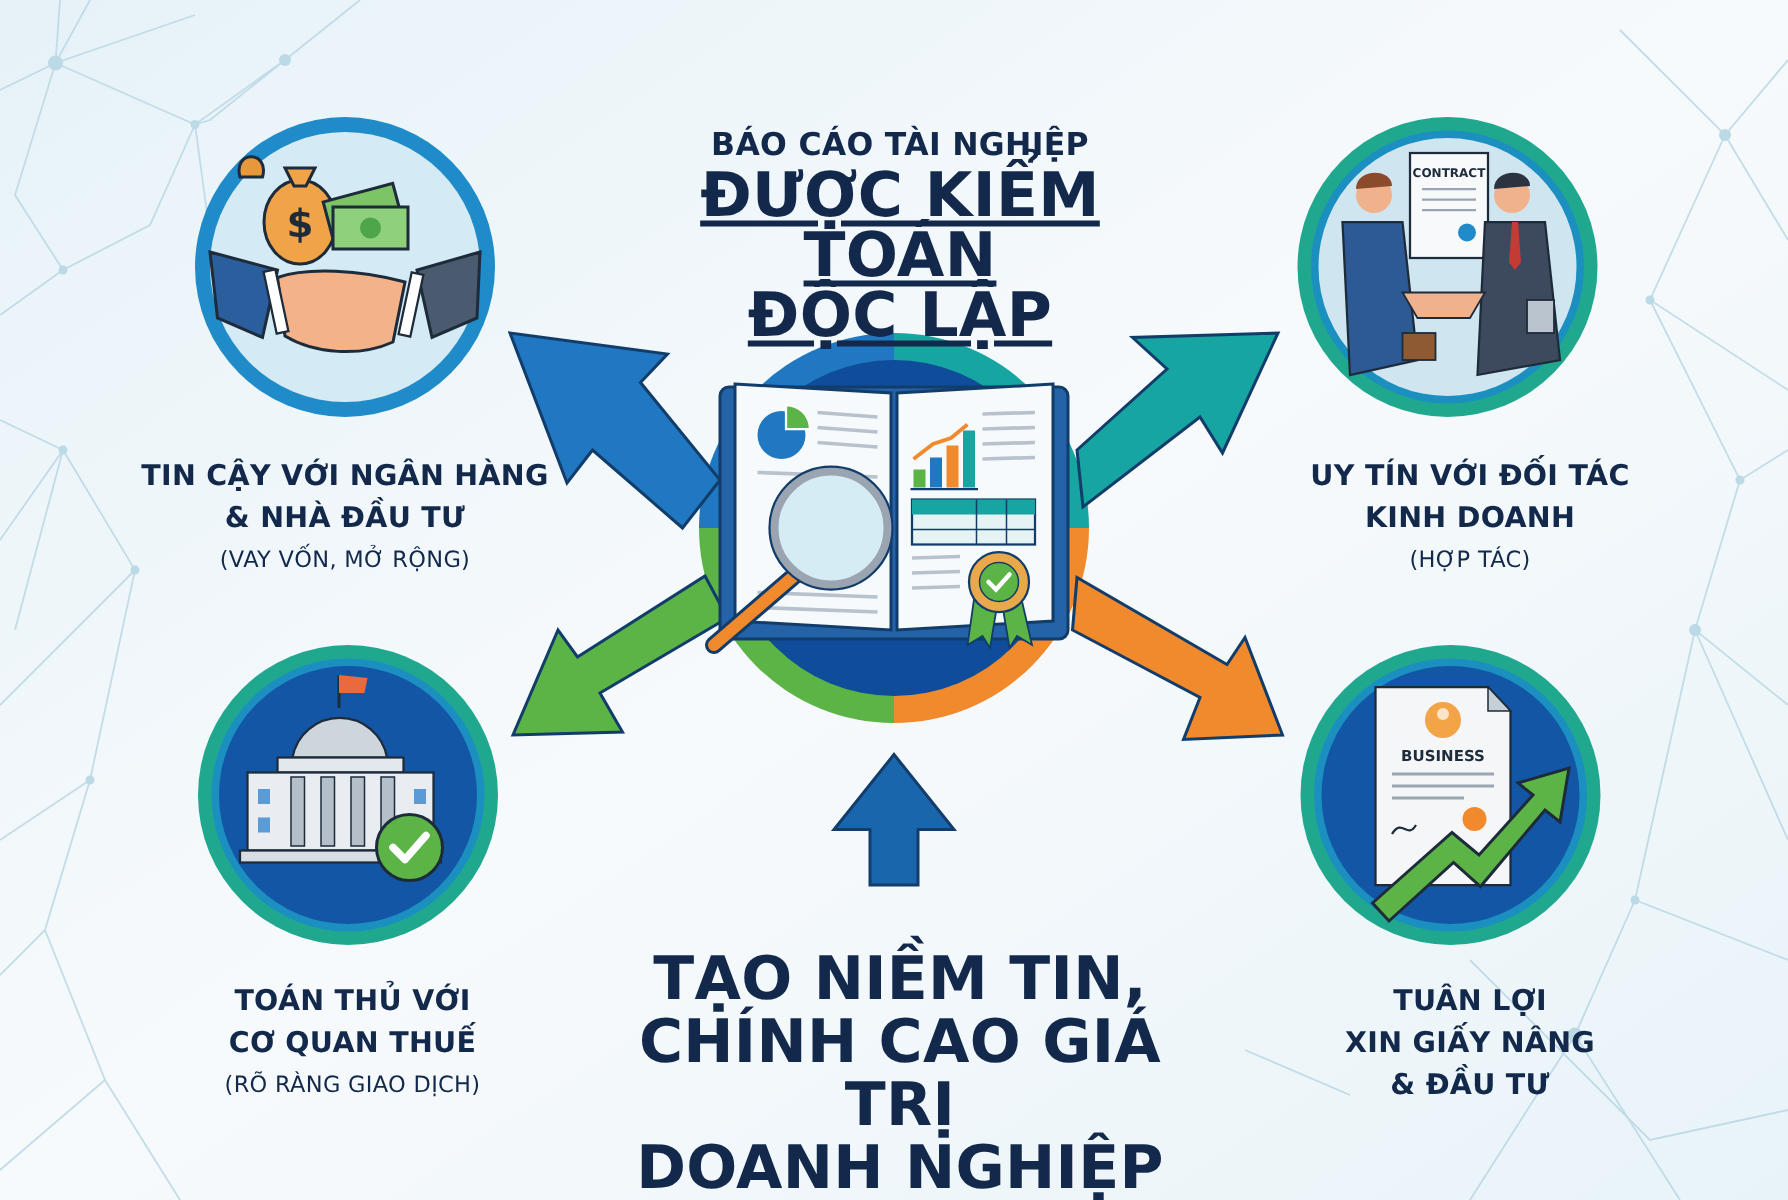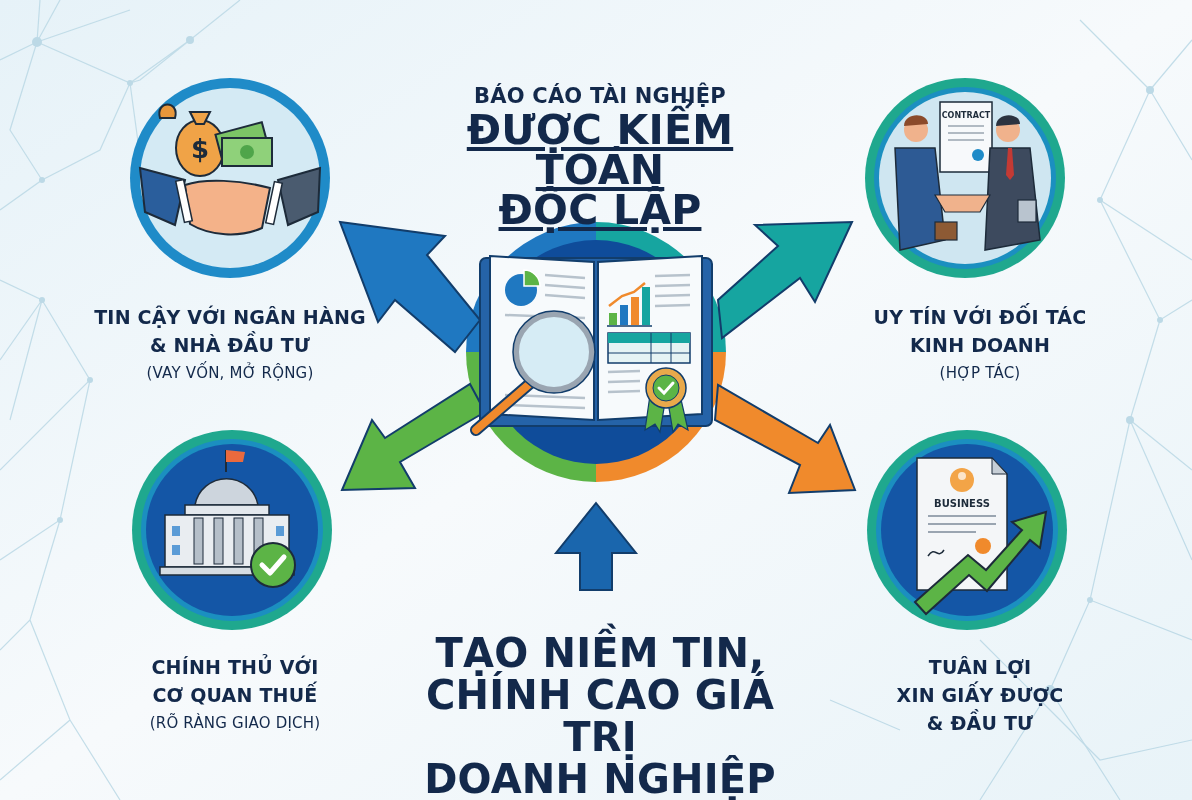--- a/index.html
+++ b/index.html
@@ -229,28 +229,28 @@
   <div class="sub">(VAY VỐN, MỞ RỘNG)</div>
 </div>
 
 <div class="txt lab t-tr">
   <div>UY TÍN VỚI ĐỐI TÁC</div>
   <div>KINH DOANH</div>
   <div class="sub">(HỢP TÁC)</div>
 </div>
 
 <div class="txt lab t-bl">
-  <div>CHÍNH THỦ VỚI</div>
+  <div>TOÁN THỦ VỚI</div>
   <div>CƠ QUAN THUẾ</div>
   <div class="sub">(RÕ RÀNG GIAO DỊCH)</div>
 </div>
 
 <div class="txt lab t-br">
   <div>TUÂN LỢI</div>
-  <div>XIN GIẤY ĐƯỢC</div>
+  <div>XIN GIẤY NÂNG</div>
   <div>&amp; ĐẦU TƯ</div>
 </div>
 
 <div class="txt t-bottom">
   <div>TẠO NIỀM TIN,</div>
   <div>CHÍNH CAO GIÁ TRỊ</div>
   <div>DOANH NGHIỆP FDI</div>
 </div>
 
 </body></html>

